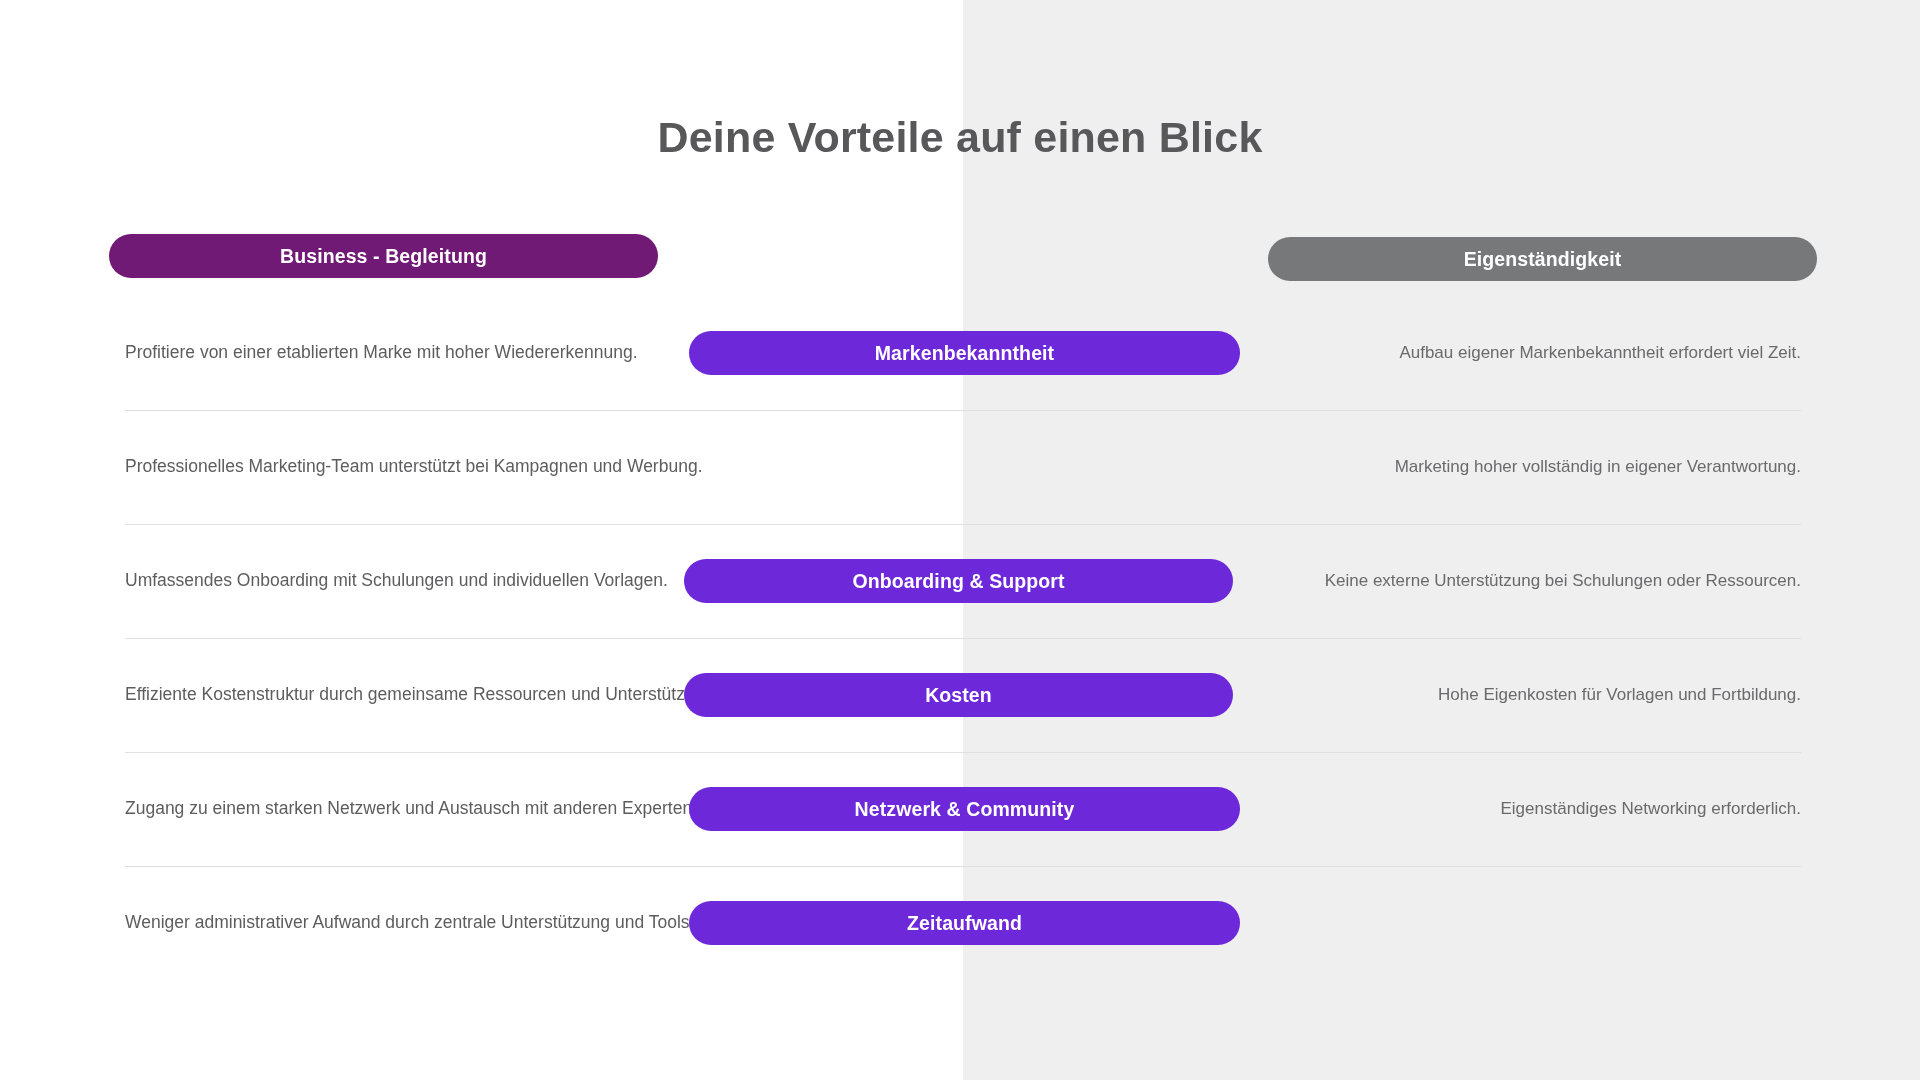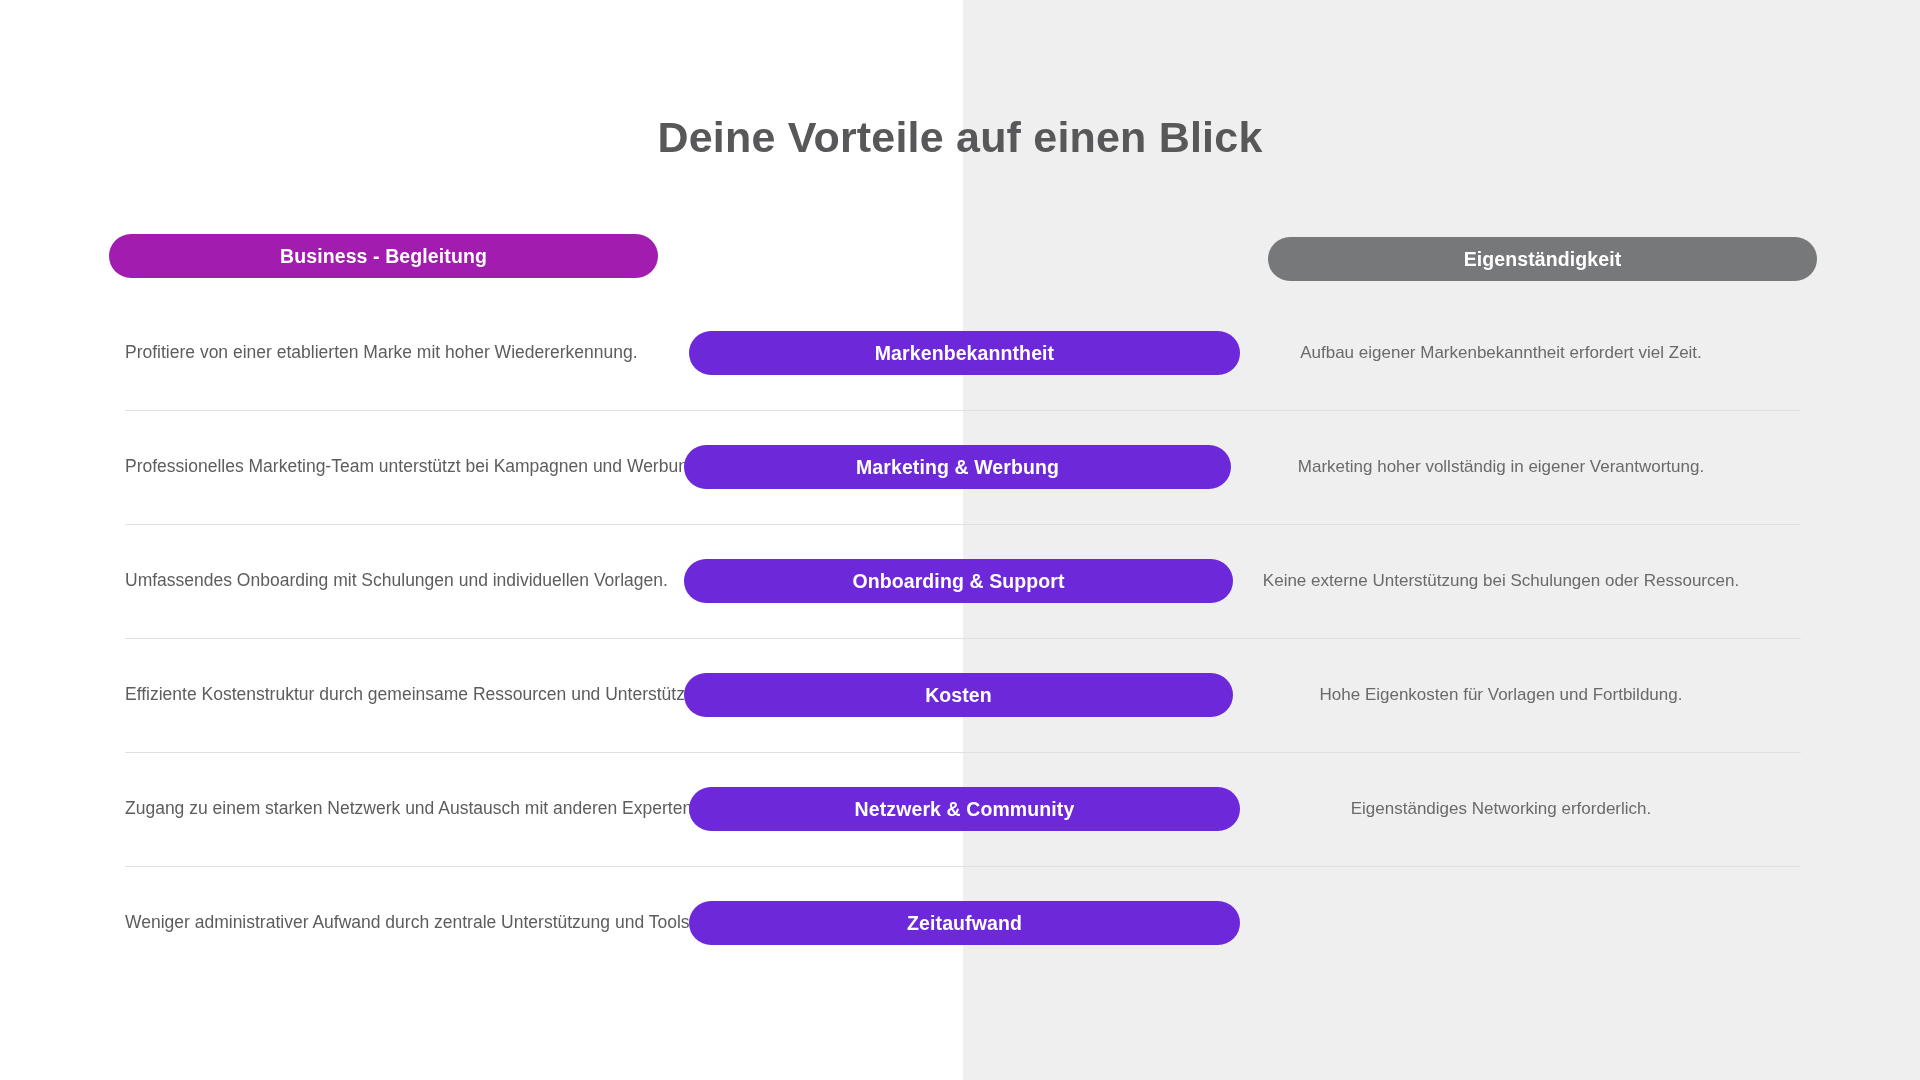--- a/index.html
+++ b/index.html
@@ -55,21 +55,21 @@
     justify-content: center;
     color: #ffffff;
     font-size: 19.5px;
     font-weight: 700;
     letter-spacing: 0.1px;
   }
   .head-pill.left {
     left: 109px;
     top: 234px;
     width: 549px;
-    background: #a21caf;
+    background: #701a75;
     text-align: right;
   }
   .head-pill.right {
     left: 1268px;
     top: 237px;
     width: 549px;
     background: #77787a;
   }
 
   
@@ -108,21 +108,21 @@
   }
   .cell-right {
     position: absolute;
     right: 119px;
     width: 600px;
     top: 50%;
     transform: translateY(-50%);
     font-size: 17px;
     line-height: 1.55;
     color: #6a6a6c;
-    text-align: center;
+    text-align: right;
   }
 
   .mid-pill {
     position: absolute;
     height: 44px;
     border-radius: 22px;
     background: #6d28d9;
     display: flex;
     align-items: center;
     justify-content: center;
@@ -148,21 +148,20 @@
   <div class="head-pill right">Eigenständigkeit</div>
 
   <div class="rows" id="rows-container">
       <div class="row">
         <div class="cell-left">Profitiere von einer etablierten Marke mit hoher Wiedererkennung.</div>
         <div class="mid-pill" style="left: 689px; width: 551px;">Markenbekanntheit</div>
         <div class="cell-right">Aufbau eigener Markenbekanntheit erfordert viel Zeit.</div>
       </div>
       <div class="row">
         <div class="cell-left">Professionelles Marketing-Team unterstützt bei Kampagnen und Werbung.</div>
-        <div class="mid-pill" style="left: 684px; width: 547px;">Marketing &amp; Werbung</div>
         <div class="cell-right">Marketing hoher vollständig in eigener Verantwortung.</div>
       </div>
       <div class="row">
         <div class="cell-left">Umfassendes Onboarding mit Schulungen und individuellen Vorlagen.</div>
         <div class="mid-pill" style="left: 684px; width: 549px;">Onboarding &amp; Support</div>
         <div class="cell-right">Keine externe Unterstützung bei Schulungen oder Ressourcen.</div>
       </div>
       <div class="row">
         <div class="cell-left">Effiziente Kostenstruktur durch gemeinsame Ressourcen und Unterstützung.</div>
         <div class="mid-pill" style="left: 684px; width: 549px;">Kosten</div>

